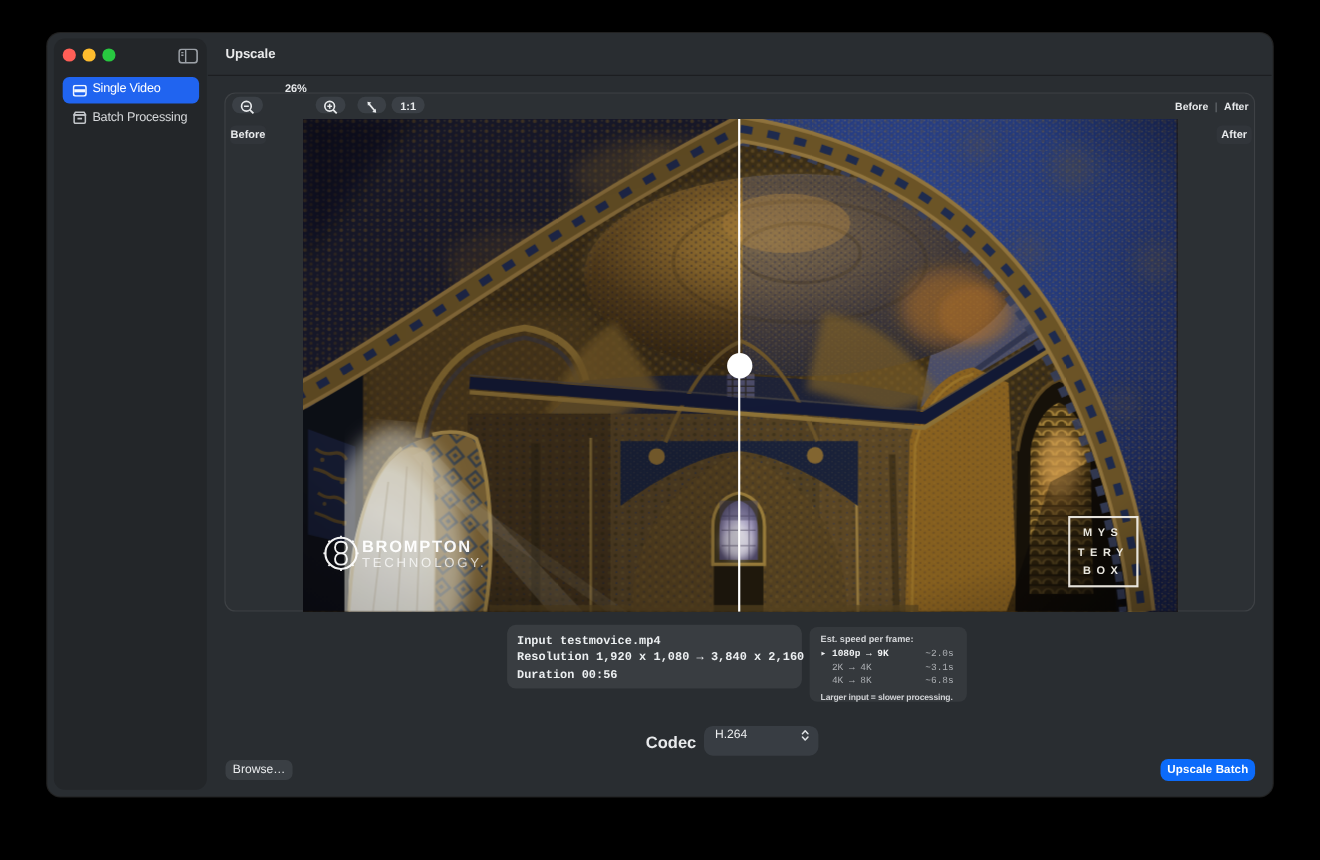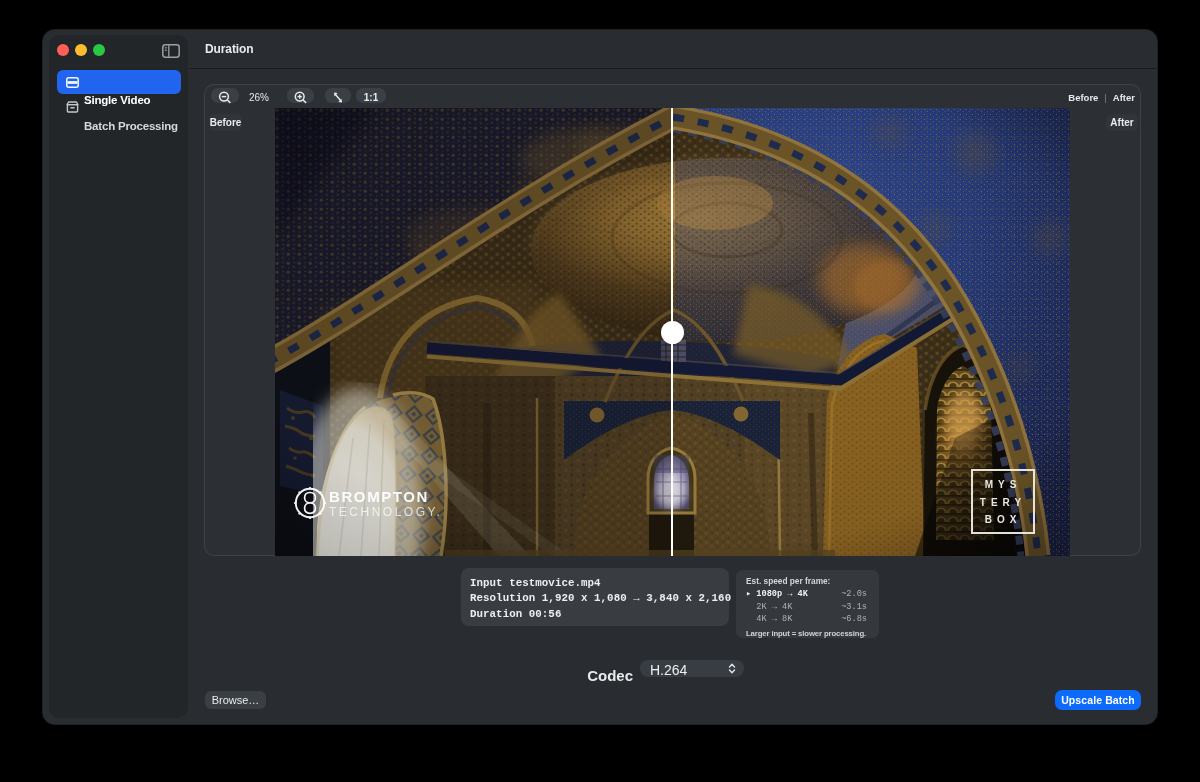--- a/index.html
+++ b/index.html
@@ -13,31 +13,31 @@
     background:#232629; border-radius:10px; }
   
   .tl { position:absolute; top:44px; width:12px; height:12px; border-radius:50%; }
   
   #sbicon { position:absolute; left:162px; top:44px; }
   
   #title { position:absolute; left:205px; top:42px; font-size:12px; font-weight:bold; color:#e9eaeb; letter-spacing:-0.1px; }
   #hdrline { position:absolute; left:189px; top:68px; width:967px; height:1px; background:rgba(0,0,0,0.35); }
   
   #sv { position:absolute; left:57px; top:70px; width:124px; height:24px; background:#2064f0; border-radius:6px; }
-  #sv .lbl, #bp .lbl { position:absolute; left:27px; top:5px; font-size:11.5px; color:#fff; font-weight:700; letter-spacing:-0.2px;margin-top:19px;}
+  #sv .lbl, #bp .lbl { position:absolute; left:27px; top:5px; font-size:11.5px; color:#fff; font-weight:400; letter-spacing:-0.2px;}
   #bp { position:absolute; left:57px; top:96px; width:135px; height:23px; white-space:nowrap; }
   #bp .lbl { color:#d6d8da; }
   
   #panel { position:absolute; left:204px; top:84px; width:937px; height:472px;
     background:#2c3034; border-radius:10px; border:1px solid rgba(255,255,255,0.085); }
   .tbtn { position:absolute; top:88px; height:15px; background:#3b4046; border-radius:7px; }
   .chip { position:absolute; font-size:10px; font-weight:bold; color:#e9ebed;
     background:#31353a; border-radius:5px; text-align:center; }
-  #pct { position:absolute; left:249px; top:92px; width:30px; text-align:left;
-    font-size:10px; font-weight:normal; color:#e6e8ea; }
+  #pct { position:absolute; left:249px; top:76px; width:30px; text-align:right;
+    font-size:10px; font-weight:bold; color:#e6e8ea; }
   #ba { position:absolute; right:65px; top:92px; font-size:9.5px; color:#c6c9cc;padding-left:18px; }
   #ba b { color:#e8eaec; font-weight:bold; }
   #ba .sep { color:#787d82; padding:0 6px; }
   
   #photo { position:absolute; left:275px; top:108px; width:795px; height:448px; }
   
   #divline { position:absolute; left:671px; top:108px; width:2.4px; height:448px; background:#fff; }
   #divknob { position:absolute; left:661px; top:321px; width:23px; height:23px; border-radius:50%; background:#fff; }
   
   #brompton { position:absolute; left:293px; top:486px; color:rgba(255,255,255,0.92); }
@@ -51,22 +51,22 @@
   #info2 { position:absolute; left:736px; top:570px; width:143px; height:68px;
     background:#35393d; border-radius:7px; padding:6px 4px 0 10px; color:#d6d8da; }
   #info2 .h { font-size:8.3px; font-weight:bold; color:#d4d6d9; }
   #info2 .row { position:relative; font-family:"Liberation Mono", monospace; font-size:8.6px;
     color:#aeb1b5; height:12.5px; line-height:12.5px; }
   #info2 .row b { color:#f0f2f4; }
   #info2 .row .v { position:absolute; right:8px; }
   #info2 .f { font-size:7.8px; font-weight:bold; color:#d0d2d5; margin-top:3.5px; letter-spacing:-0.15px; white-space:nowrap; }
   
   #codeclbl { position:absolute; left:568px; top:667px; width:65px; text-align:right; font-size:15px; font-weight:bold; color:#e8eaec; }
-  #codec { position:absolute; left:640px; top:660px; width:104px; height:17px;
-    background:#383d43; border-radius:8px; color:#eceef0; font-size:14px; font-weight:500; }
+  #codec { position:absolute; left:640px; top:660px; width:104px; height:27px;
+    background:#383d43; border-radius:8px; color:#eceef0; font-size:11px; font-weight:500; }
   
   #browse { position:absolute; left:205px; top:691px; width:61px; height:18px;
     background:#3a3f44; border-radius:6px; text-align:center; line-height:18px;
     font-size:11px; font-weight:500; color:#e9ebed; }
   #upscale { position:absolute; left:1055px; top:690px; width:86px; height:20px;
     background:#0c6bfa; border-radius:7px; text-align:center; line-height:20px;
     font-size:10.5px; font-weight:bold; color:#fff; letter-spacing:0.1px; }
 </style>
 </head>
 <body>
@@ -74,21 +74,21 @@
 <div id="sidebar"></div>
 <div class="tl" style="left:57px; background:#ff5f57;"></div>
 <div class="tl" style="left:75px; background:#febc2e;"></div>
 <div class="tl" style="left:93px; background:#28c840;"></div>
 <svg id="sbicon" width="18" height="14" viewBox="0 0 18 14">
   <rect x="0.8" y="0.8" width="16.4" height="12.4" rx="2.6" fill="none" stroke="#9ba0a6" stroke-width="1.5"></rect>
   <line x1="6.8" y1="1.2" x2="6.8" y2="12.8" stroke="#9ba0a6" stroke-width="1.3"></line>
   <line x1="2.8" y1="3.8" x2="4.8" y2="3.8" stroke="#9ba0a6" stroke-width="1.2"></line>
   <line x1="2.8" y1="6.2" x2="4.8" y2="6.2" stroke="#9ba0a6" stroke-width="1.2"></line>
 </svg>
-<div id="title">Duration</div>
+<div id="title">Upscale</div>
 <div id="hdrline"></div>
 
 <div id="sv">
   <svg class="abs" style="left:9px;top:6.5px;" width="13" height="11" viewBox="0 0 13 11">
     <rect x="0.75" y="0.75" width="11.5" height="9.5" rx="2" fill="none" stroke="#f2f6ff" stroke-width="1.5"></rect>
     <rect x="1.5" y="4.1" width="10" height="2.8" fill="#f2f6ff"></rect>
   </svg>
   <div class="lbl">Single Video</div>
 </div>
 <div id="bp">
@@ -420,21 +420,21 @@
 <div id="mystery">
   <div style="position:absolute; left:0; right:0; top:5px; text-align:center; font-size:10px; font-weight:bold; letter-spacing:5px; line-height:17.5px;">MYS<br>TERY<br>BOX</div>
 </div>
 
 <div id="info1">Input testmovice.mp4
 Resolution 1,920 x 1,080 → 3,840 x 2,160
 Duration 00:56</div>
 <div id="info2">
   <div class="h">Est. speed per frame:</div>
   <div style="height:2px"></div>
-  <div class="row"><b>▸ 1080p → 4K</b><span class="v">~2.0s</span></div>
+  <div class="row"><b>▸ 1080p → 9K</b><span class="v">~2.0s</span></div>
   <div class="row">&nbsp;&nbsp;2K → 4K<span class="v">~3.1s</span></div>
   <div class="row">&nbsp;&nbsp;4K → 8K<span class="v">~6.8s</span></div>
   <div class="f">Larger input = slower processing.</div>
 </div>
 
 <div id="codeclbl">Codec</div>
 <div id="codec">
   <span style="position:absolute; left:10px; top:2px;">H.264</span>
   <svg style="position:absolute; right:8px; top:3px;" width="8" height="11" viewBox="0 0 8 11">
     <path d="M1.5 4 L4 1.3 L6.5 4" fill="none" stroke="#dfe2e5" stroke-width="1.4" stroke-linecap="round" stroke-linejoin="round"></path>

